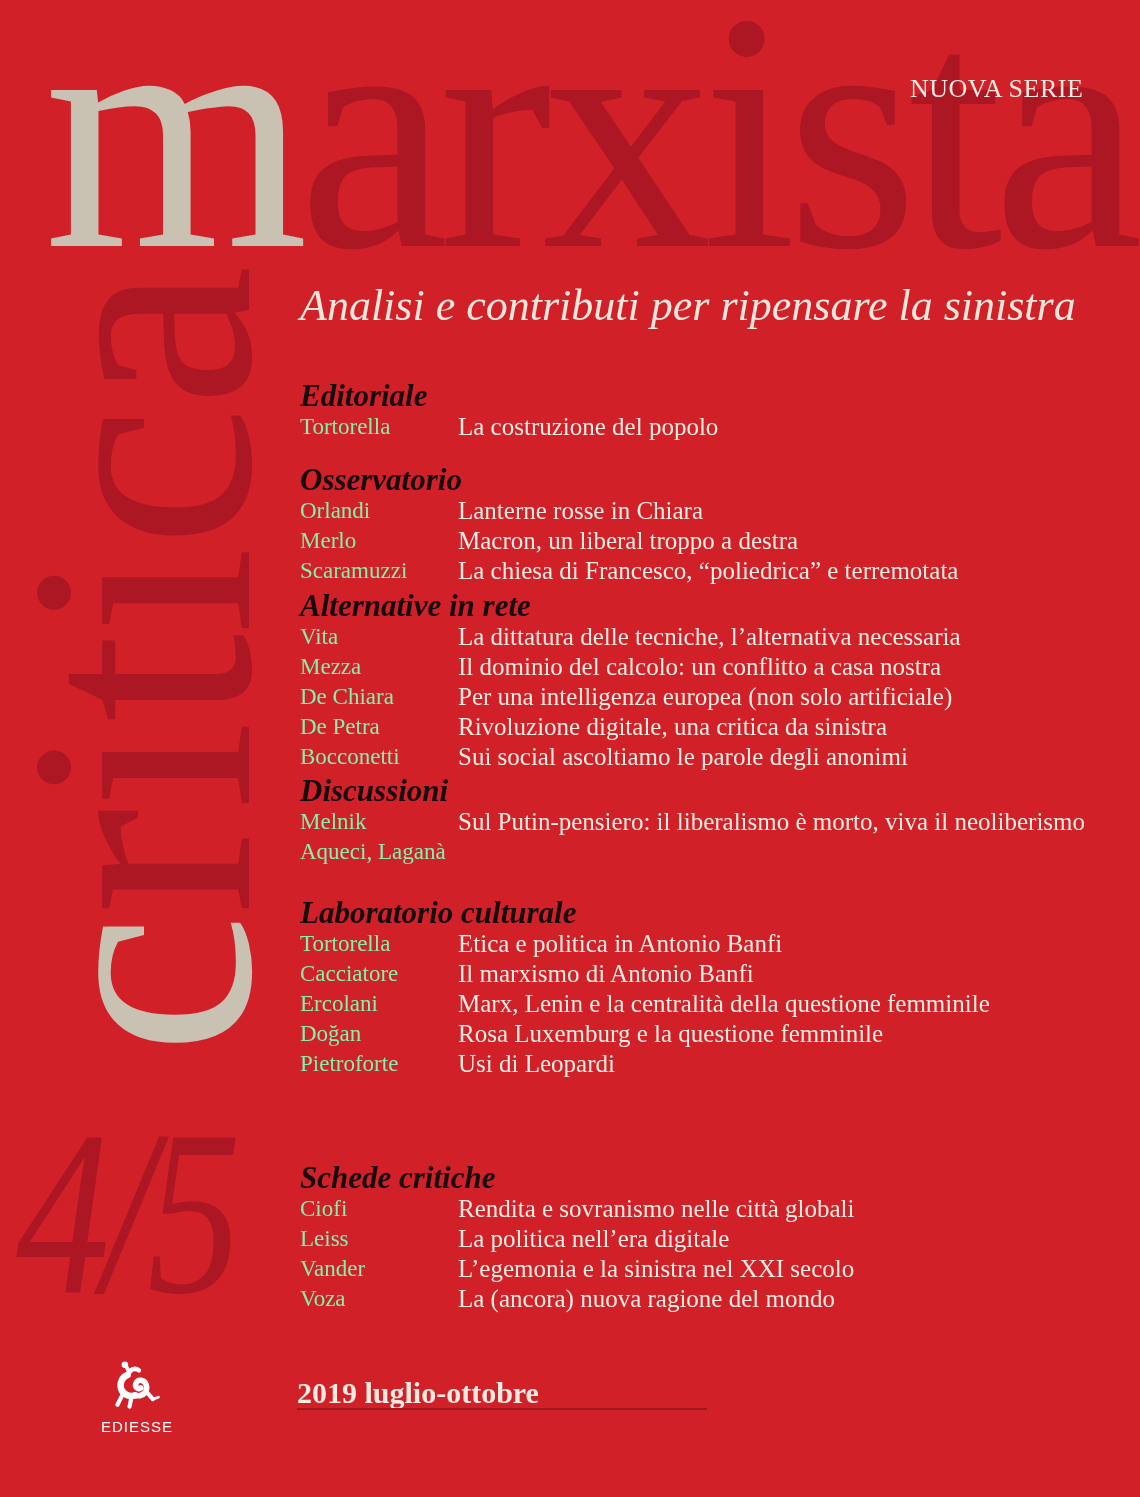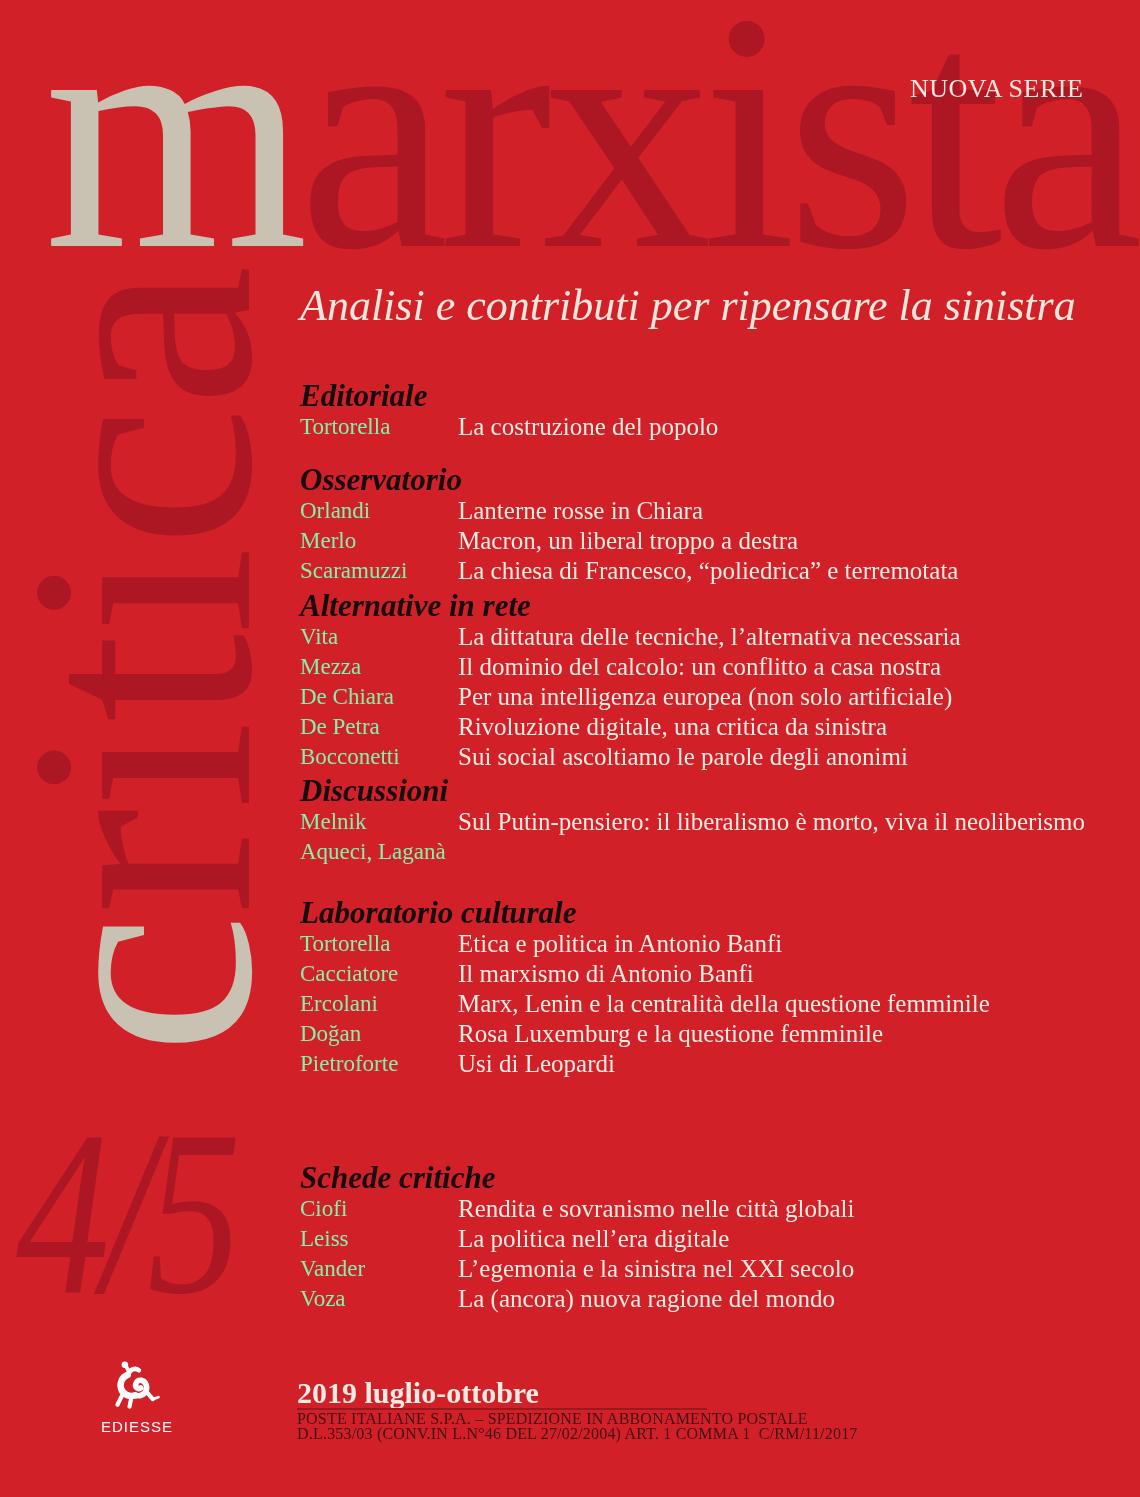--- a/index.html
+++ b/index.html
@@ -208,18 +208,14 @@
         <path d="M24 40 L22 50" stroke-width="4.5"></path>
         <path d="M40 34 L47 42" stroke-width="4.5"></path>
         <path d="M47 42 l6 -2" stroke-width="3"></path>
       </g>
     </svg>
     <div class="publisher-name">EDIESSE</div>
   </div>
 
   <h3 class="date">2019 luglio-ottobre</h3>
   <div class="date-rule"></div>
-  <p class="postal">
-    <span>POSTE ITALIANE S.P.A. – SPEDIZIONE IN ABBONAMENTO POSTALE</span><br>
-    <span>D.L.353/03 (CONV.IN L.N°46 DEL 27/02/2004) ART. 1 COMMA 1&nbsp; C/RM/11/2017</span>
-  </p>
 
 </div>
 
 </body></html>

